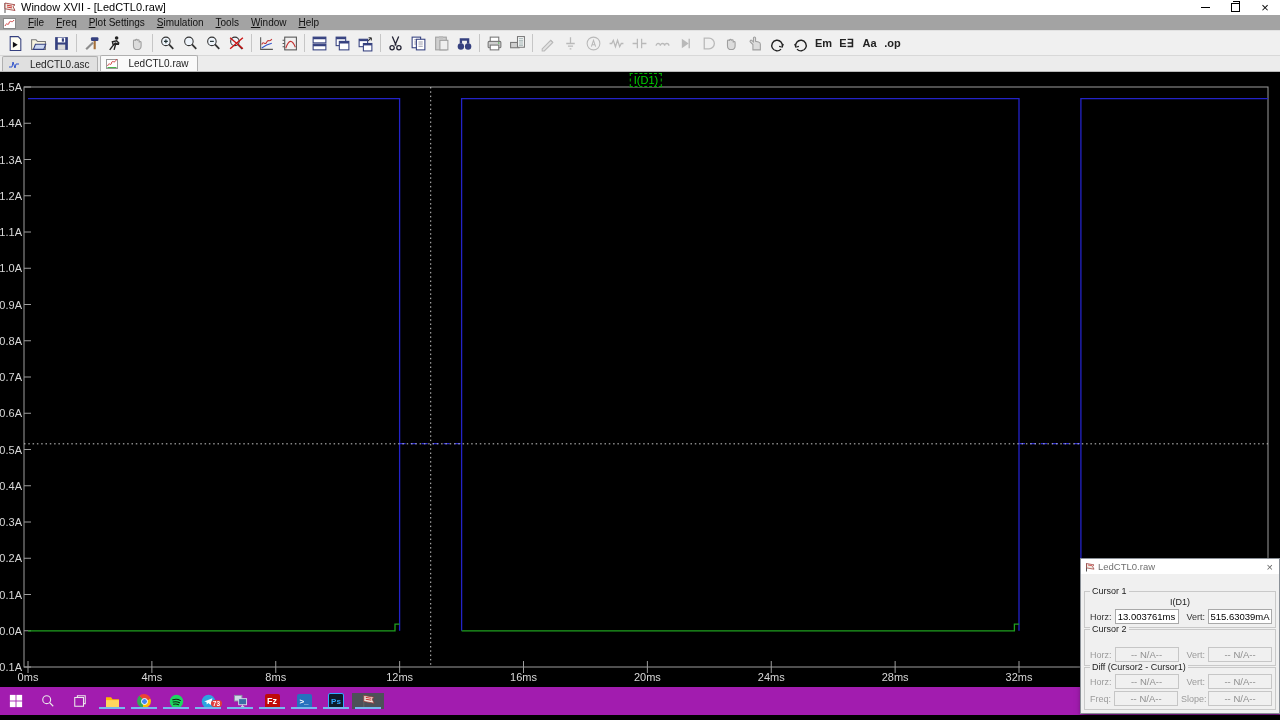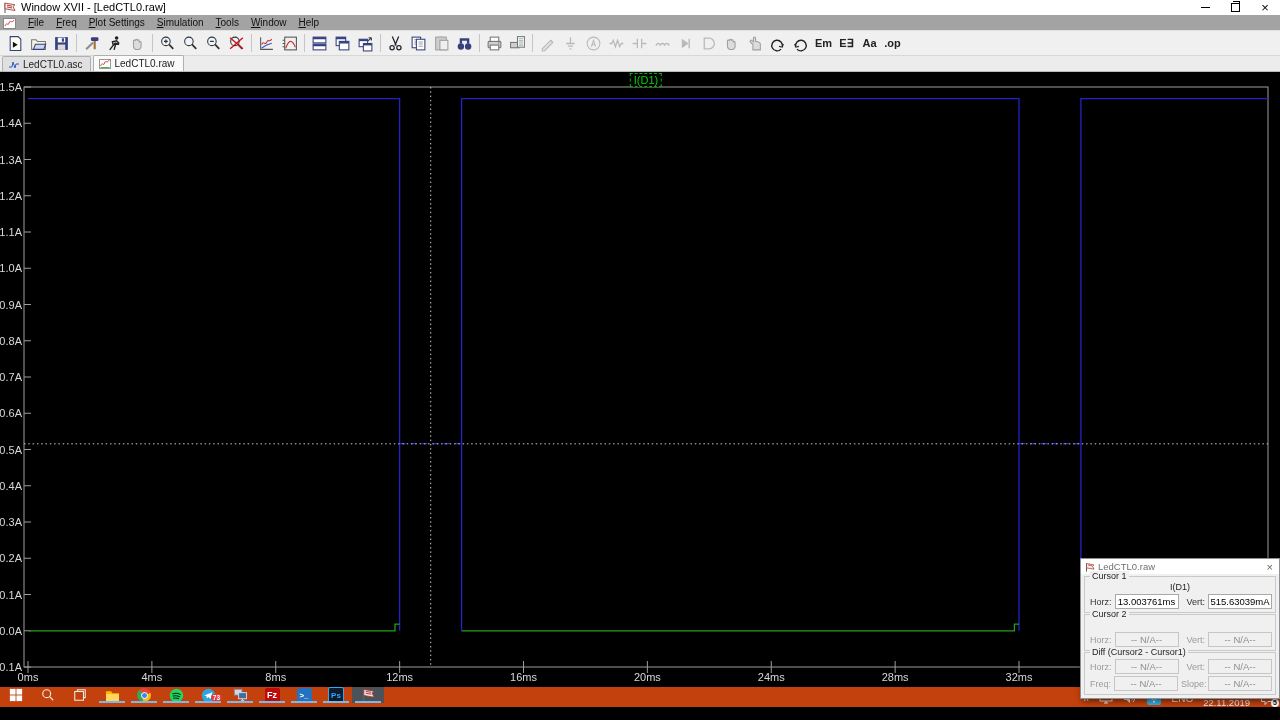--- a/index.html
+++ b/index.html
@@ -26,21 +26,21 @@
 
   
   .toolbar{height:24px;background:#f0f0f0;display:flex;align-items:center;padding-left:4px;border-bottom:1px solid #d8d8d8}
   .tb-btn{width:21px;height:21px;border:none;background:transparent;padding:1px;margin:0 1px;display:inline-flex;align-items:center;justify-content:center;border-radius:2px}
   .tb-btn svg{display:block}
   .tb-sep{width:1px;height:18px;background:#c6c6c6;margin:0 3px;display:inline-block}
   .tb-txt{font-size:11px;color:#222;font-weight:bold;line-height:17px}
 
   
   .tabbar{height:15px;background:#ececec;display:flex;align-items:flex-end;padding-left:2px;border-bottom:1px solid #b9b9b9}
-  .tab{height:14px;display:flex;align-items:center;gap:3px;padding:0 8px 0 5px;font-size:10px;color:#222;
+  .tab{height:14px;display:flex;align-items:center;gap:10px;padding:0 8px 0 5px;font-size:10px;color:#222;
        background:#e0e0e0;border:1px solid #b0b0b0;border-bottom:none;margin-right:2px;border-radius:2px 2px 0 0}
   .tab.active{background:#fafafa;height:15px}
   .tab-ico{display:inline-flex;width:12px;height:10px}
 
   
   .plot{height:615px;background:#000;position:relative}
   #plot-svg{position:absolute;left:0;top:0}
   #plot-svg text{font-family:"Liberation Sans",sans-serif;font-size:11px;fill:#d8d8d8}
   .trace-label{position:absolute;top:1px;left:646px;transform:translateX(-50%);
        color:#00d400;border:1px dashed #00b400;background:#000;padding:0 3px;font-size:11px;line-height:12px}
@@ -52,32 +52,32 @@
 
   
   .cursor-dialog{position:absolute;left:1080px;top:558px;width:198px;background:#f0f0f0;
        border:1px solid #8a9097;box-shadow:2px 2px 6px rgba(0,0,0,.55);z-index:10;font-size:9px;color:#222}
   .cd-title{height:15px;background:#fff;display:flex;align-items:center;gap:3px;padding:0 4px;font-size:9.5px;color:#707070}
   .cd-ico{display:inline-flex;width:10px;height:10px}
   .cd-title-text{flex:1}
   .cd-close{color:#666;font-size:11px;padding:0 2px}
   .cd-body{padding:2px 3px 3px}
   .cd-group{position:relative;border:1px solid #c9c9c9;margin-top:1px;padding:5px 2px 2px}
-  .cd-group:first-child{margin-top:0}
+  .cd-group:first-child{margin-top:15px}
   .cd-glabel{position:absolute;top:-6px;left:5px;background:#f0f0f0;padding:0 2px;font-size:9px;color:#222}
   .cd-trace{text-align:center;font-size:9px;height:10px;line-height:10px;margin-bottom:1px}
   .cd-row{display:flex;align-items:center;gap:3px;padding:1px 1px}
   .cd-l{width:24px;text-align:right;color:#333}
   .cd-row.disabled .cd-l{color:#9b9b9b}
   .cd-in{width:62px;height:13px;border:1px solid #a9a9a9;background:#fff;font-size:9.5px;
          font-family:"Liberation Sans",sans-serif;text-align:center;padding:0;color:#000}
   .cd-in.na{background:#f0f0f0;color:#8f8f8f;border-color:#c6c6c6}
 
   
-  .taskbar{height:20px;background:#c2410c;display:flex;align-items:flex-start;color:#eaeaea}
+  .taskbar{height:28px;background:#a21caf;display:flex;align-items:center;color:#eaeaea}
   .tb-items{display:flex;align-items:stretch}
   .tk-item{width:32px;display:flex;align-items:center;justify-content:center;position:relative}
   .tk-item.active{background:#4d5158}
   .tk-item.running::after{content:"";position:absolute;left:3px;right:3px;bottom:0;height:2px;background:#76b9ed}
   .tk-item svg{display:block}
   .badge{position:absolute;right:2px;bottom:2px;background:#e03c3c;color:#fff;font-size:6.5px;line-height:7px;
          padding:0 2px;border-radius:5px;font-weight:bold}
   .sq{display:flex;align-items:center;justify-content:center;border-radius:2px;font-weight:bold}
   .ci-chrome{width:14px;height:14px;border-radius:50%;position:relative;
        background:conic-gradient(from -45deg,#ea4335 0 33%,#fbbc05 33% 66%,#34a853 66% 100%)}

